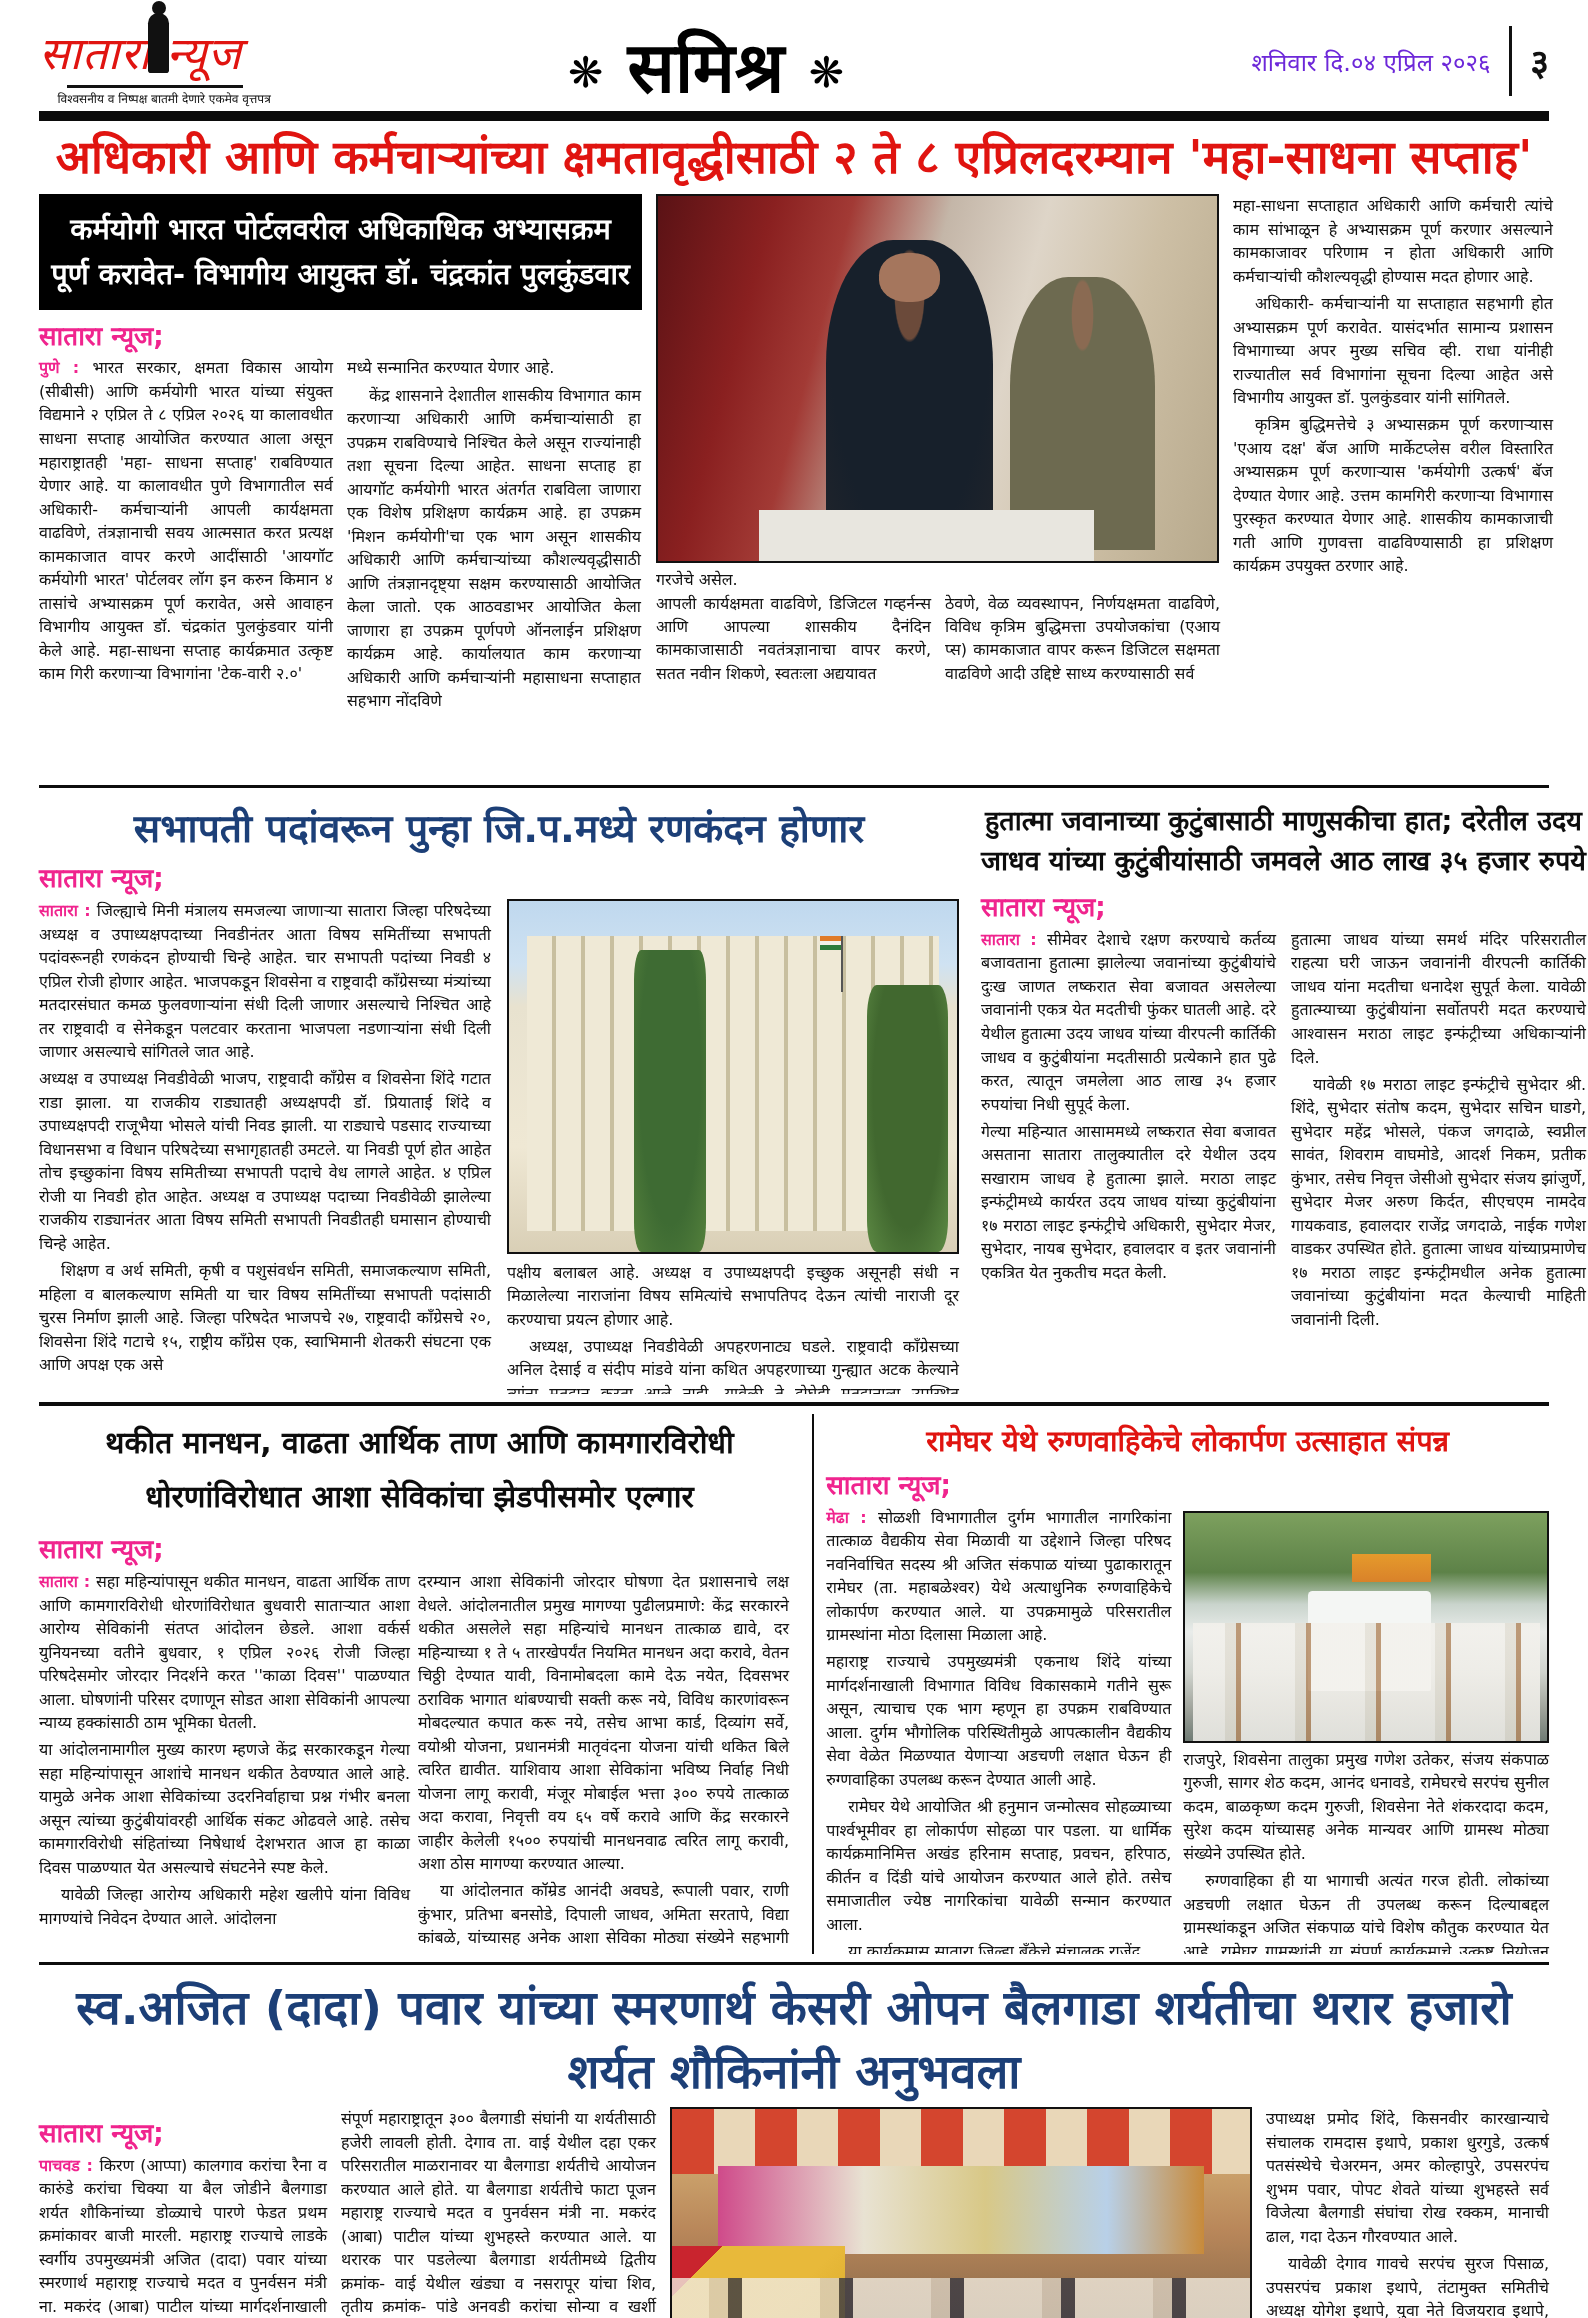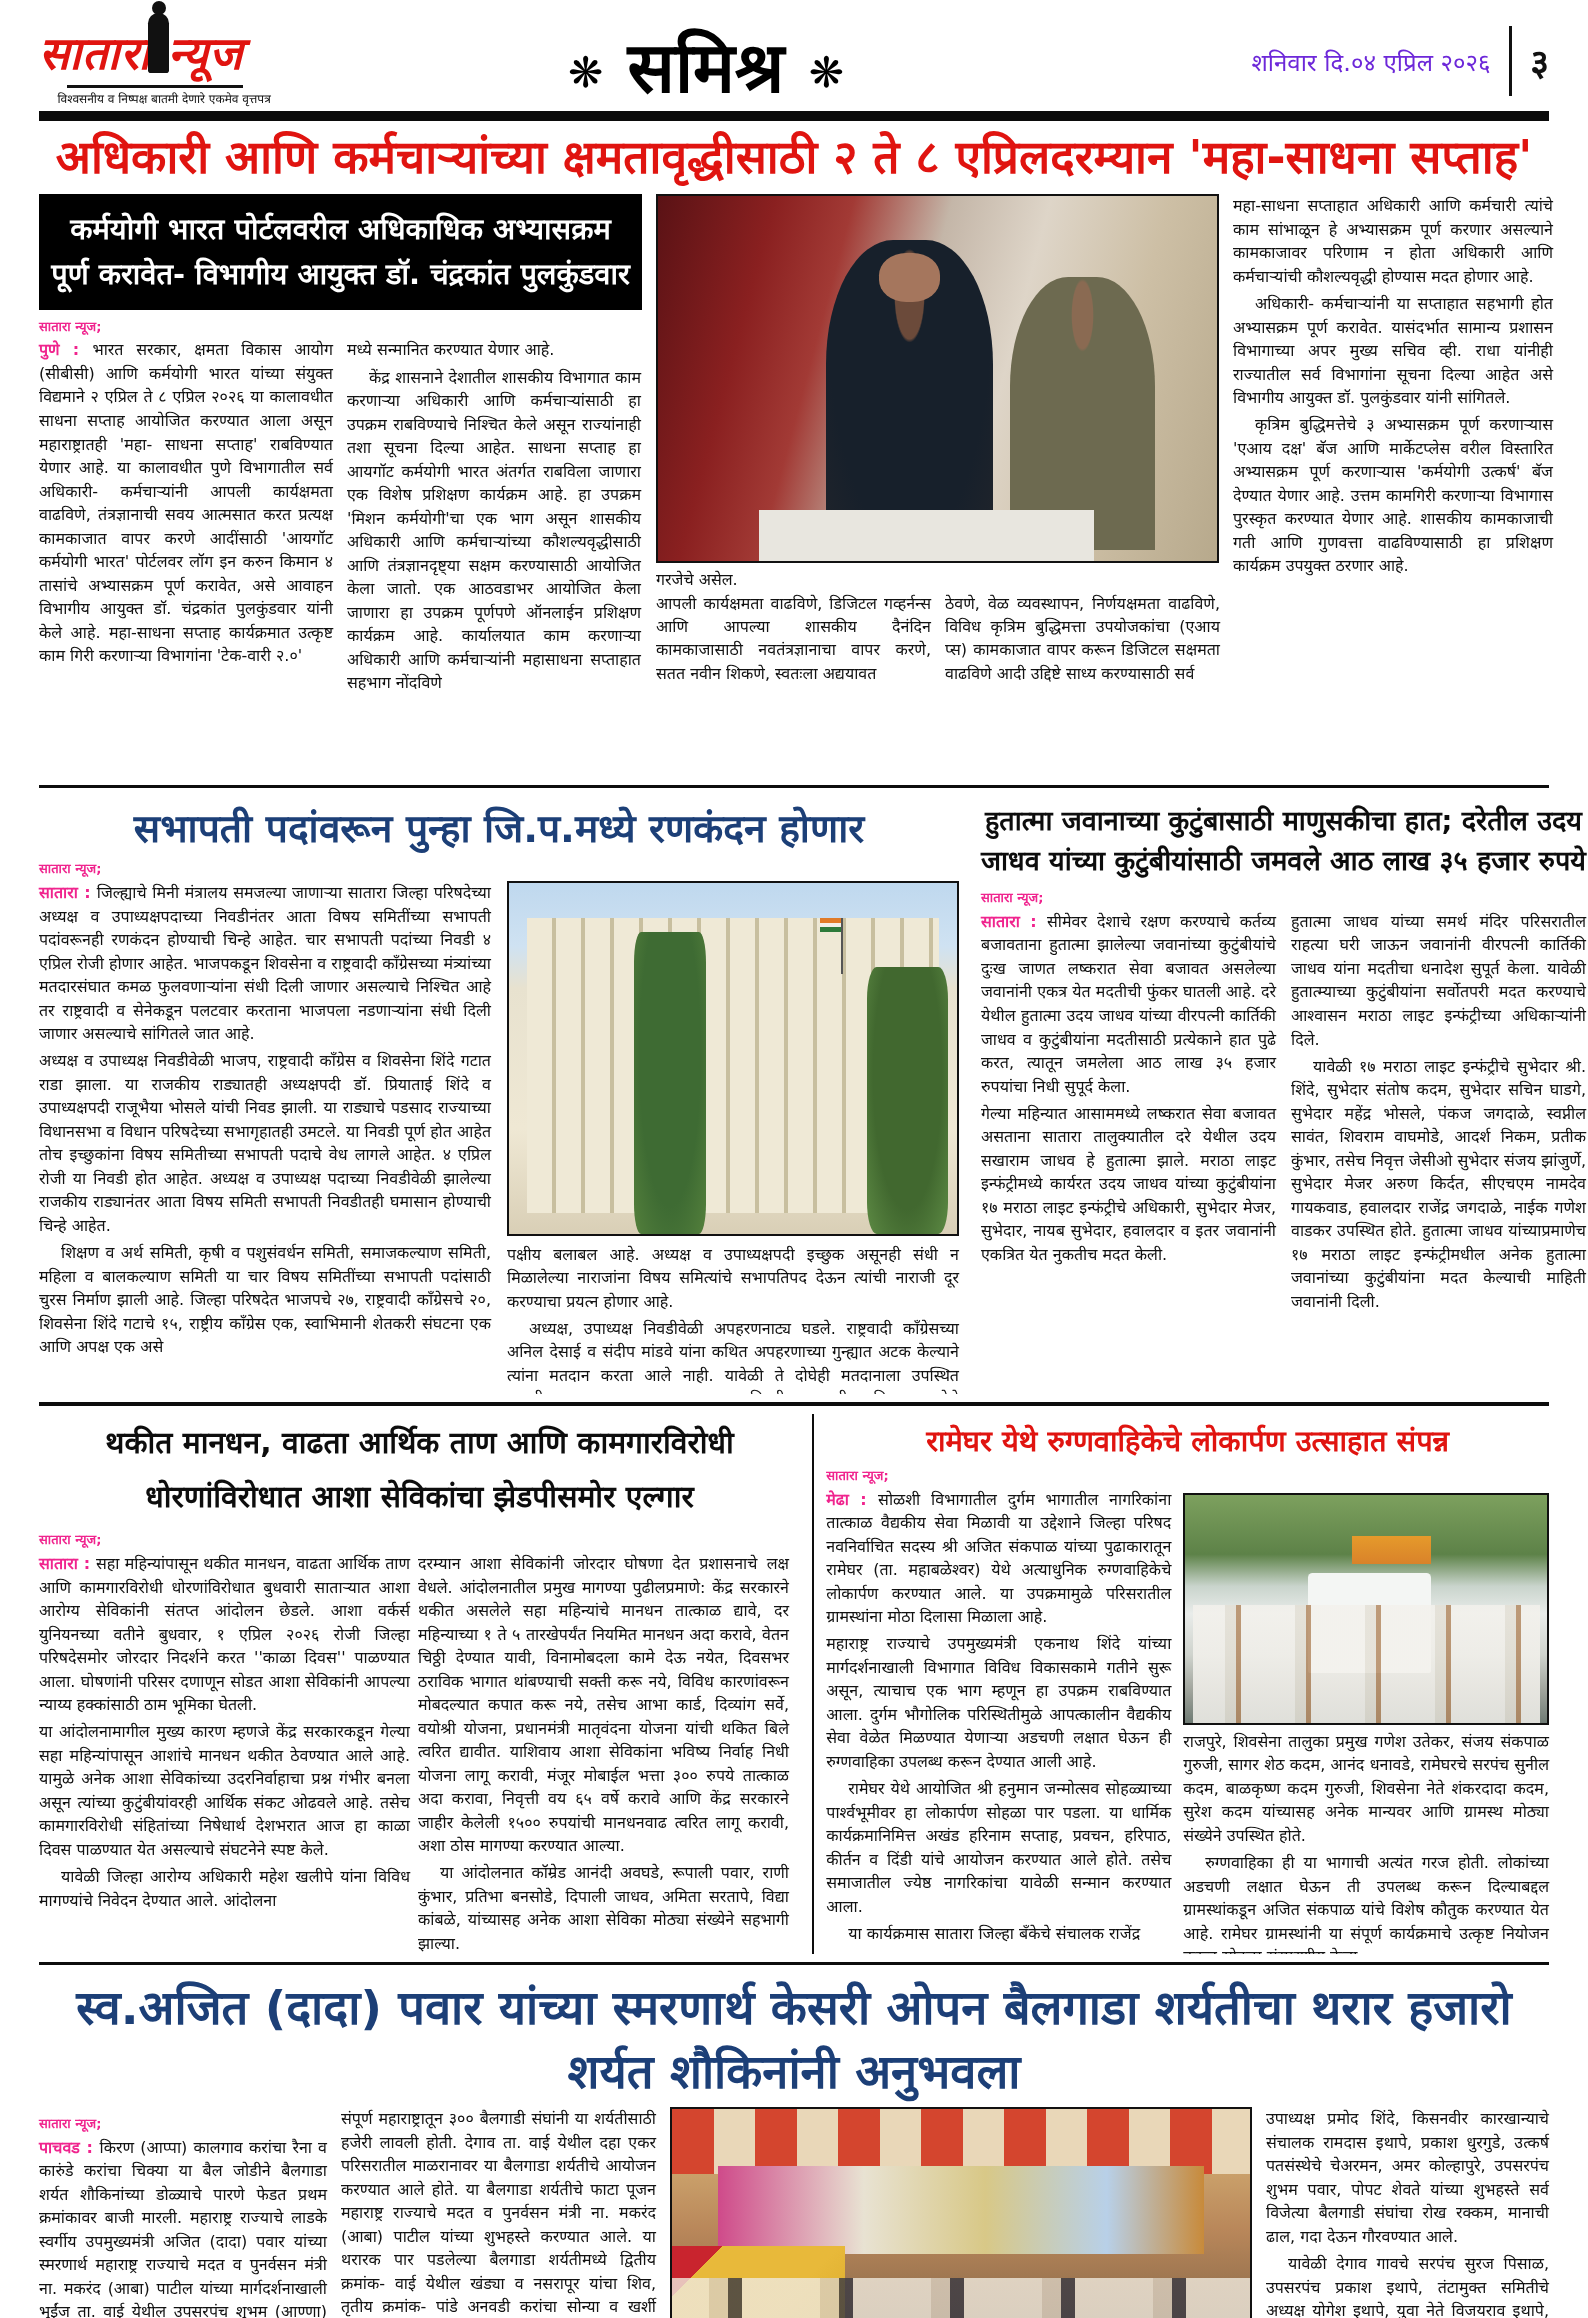--- a/index.html
+++ b/index.html
@@ -7,39 +7,39 @@
   body {
     width:1588px; height:2465px;
     font-family:"DejaVu Sans", sans-serif;
     color:#111; position:relative; overflow:hidden;
   }
   .page { padding:0 39px; }
 
   
   .masthead { display:flex; align-items:flex-end; height:111px; padding:9.3px 39px 3.7px 39px; }
   .logo-block { width:278px; position:relative; }
-  .logo-title { font-size:45px; font-weight:bold; color:#e01410; letter-spacing:0.9px; font-style:italic; }
+  .logo-title { font-size:45px; font-weight:normal; color:#e01410; letter-spacing:0.9px; font-style:italic; }
   .logo-figure { position:absolute; left:109px; top:-8.3px; width:21.3px; height:60px; background:#111;
     border-radius:10.2px 10.2px 2.8px 2.8px; }
   .logo-figure:before { content:""; position:absolute; top:-12px; left:3.7px; width:14px; height:14px; border-radius:50%; background:#111; }
   .logo-rule { height:3.7px; background:#111; margin:2.8px 0 1.9px 28px; width:176px; }
   .logo-tagline { font-size:12px; color:#111; padding-left:18.5px; }
   .center-title { flex:1; text-align:center; font-size:70px; font-weight:bold; color:#000; line-height:1; padding-bottom:4.6px; }
   .orn { font-size:42px; vertical-align:middle; }
   .mast-right { width:454px; display:flex; align-items:center; justify-content:flex-end; gap:18.5px; padding-bottom:11px; }
   .date-line { font-size:24px; font-weight:normal; color:#6d28d9; }
   .mast-divider { width:2.8px; height:70px; background:#111; }
   .page-number { font-size:36px; font-weight:bold; }
   .mast-bottom-rule { height:10.2px; background:#0b0b0b; margin:0 39px; }
 
   
   .headline-red { color:#e01410; font-weight:bold; text-align:center; }
   .headline-navy { color:#1c3f77; font-weight:bold; text-align:center; }
   .headline-black { color:#0d0d0d; font-weight:bold; text-align:center; }
-  .byline { color:#f0248e; font-weight:bold; font-size:13px; margin:6.5px 0 3.7px 0; }
+  .byline { color:#f0248e; font-weight:bold; font-size:26px; margin:6.5px 0 3.7px 0; }
   .dateline { color:#f0248e; font-weight:bold; }
   .bodytext { font-size:16px; line-height:1.47; text-align:justify; }
   .bodytext p { margin-bottom:3.7px; }
   .bodytext p + p { text-indent:22px; }
   .col-rule-h { height:3.2px; background:#0d0d0d; margin:8.3px 39px; }
   .v-rule { width:2.3px; background:#0d0d0d; }
   .photo { border:2.8px solid #111; position:relative; overflow:hidden; }
   .caption { font-size:16px; line-height:1.45; text-align:justify; }
 
   

